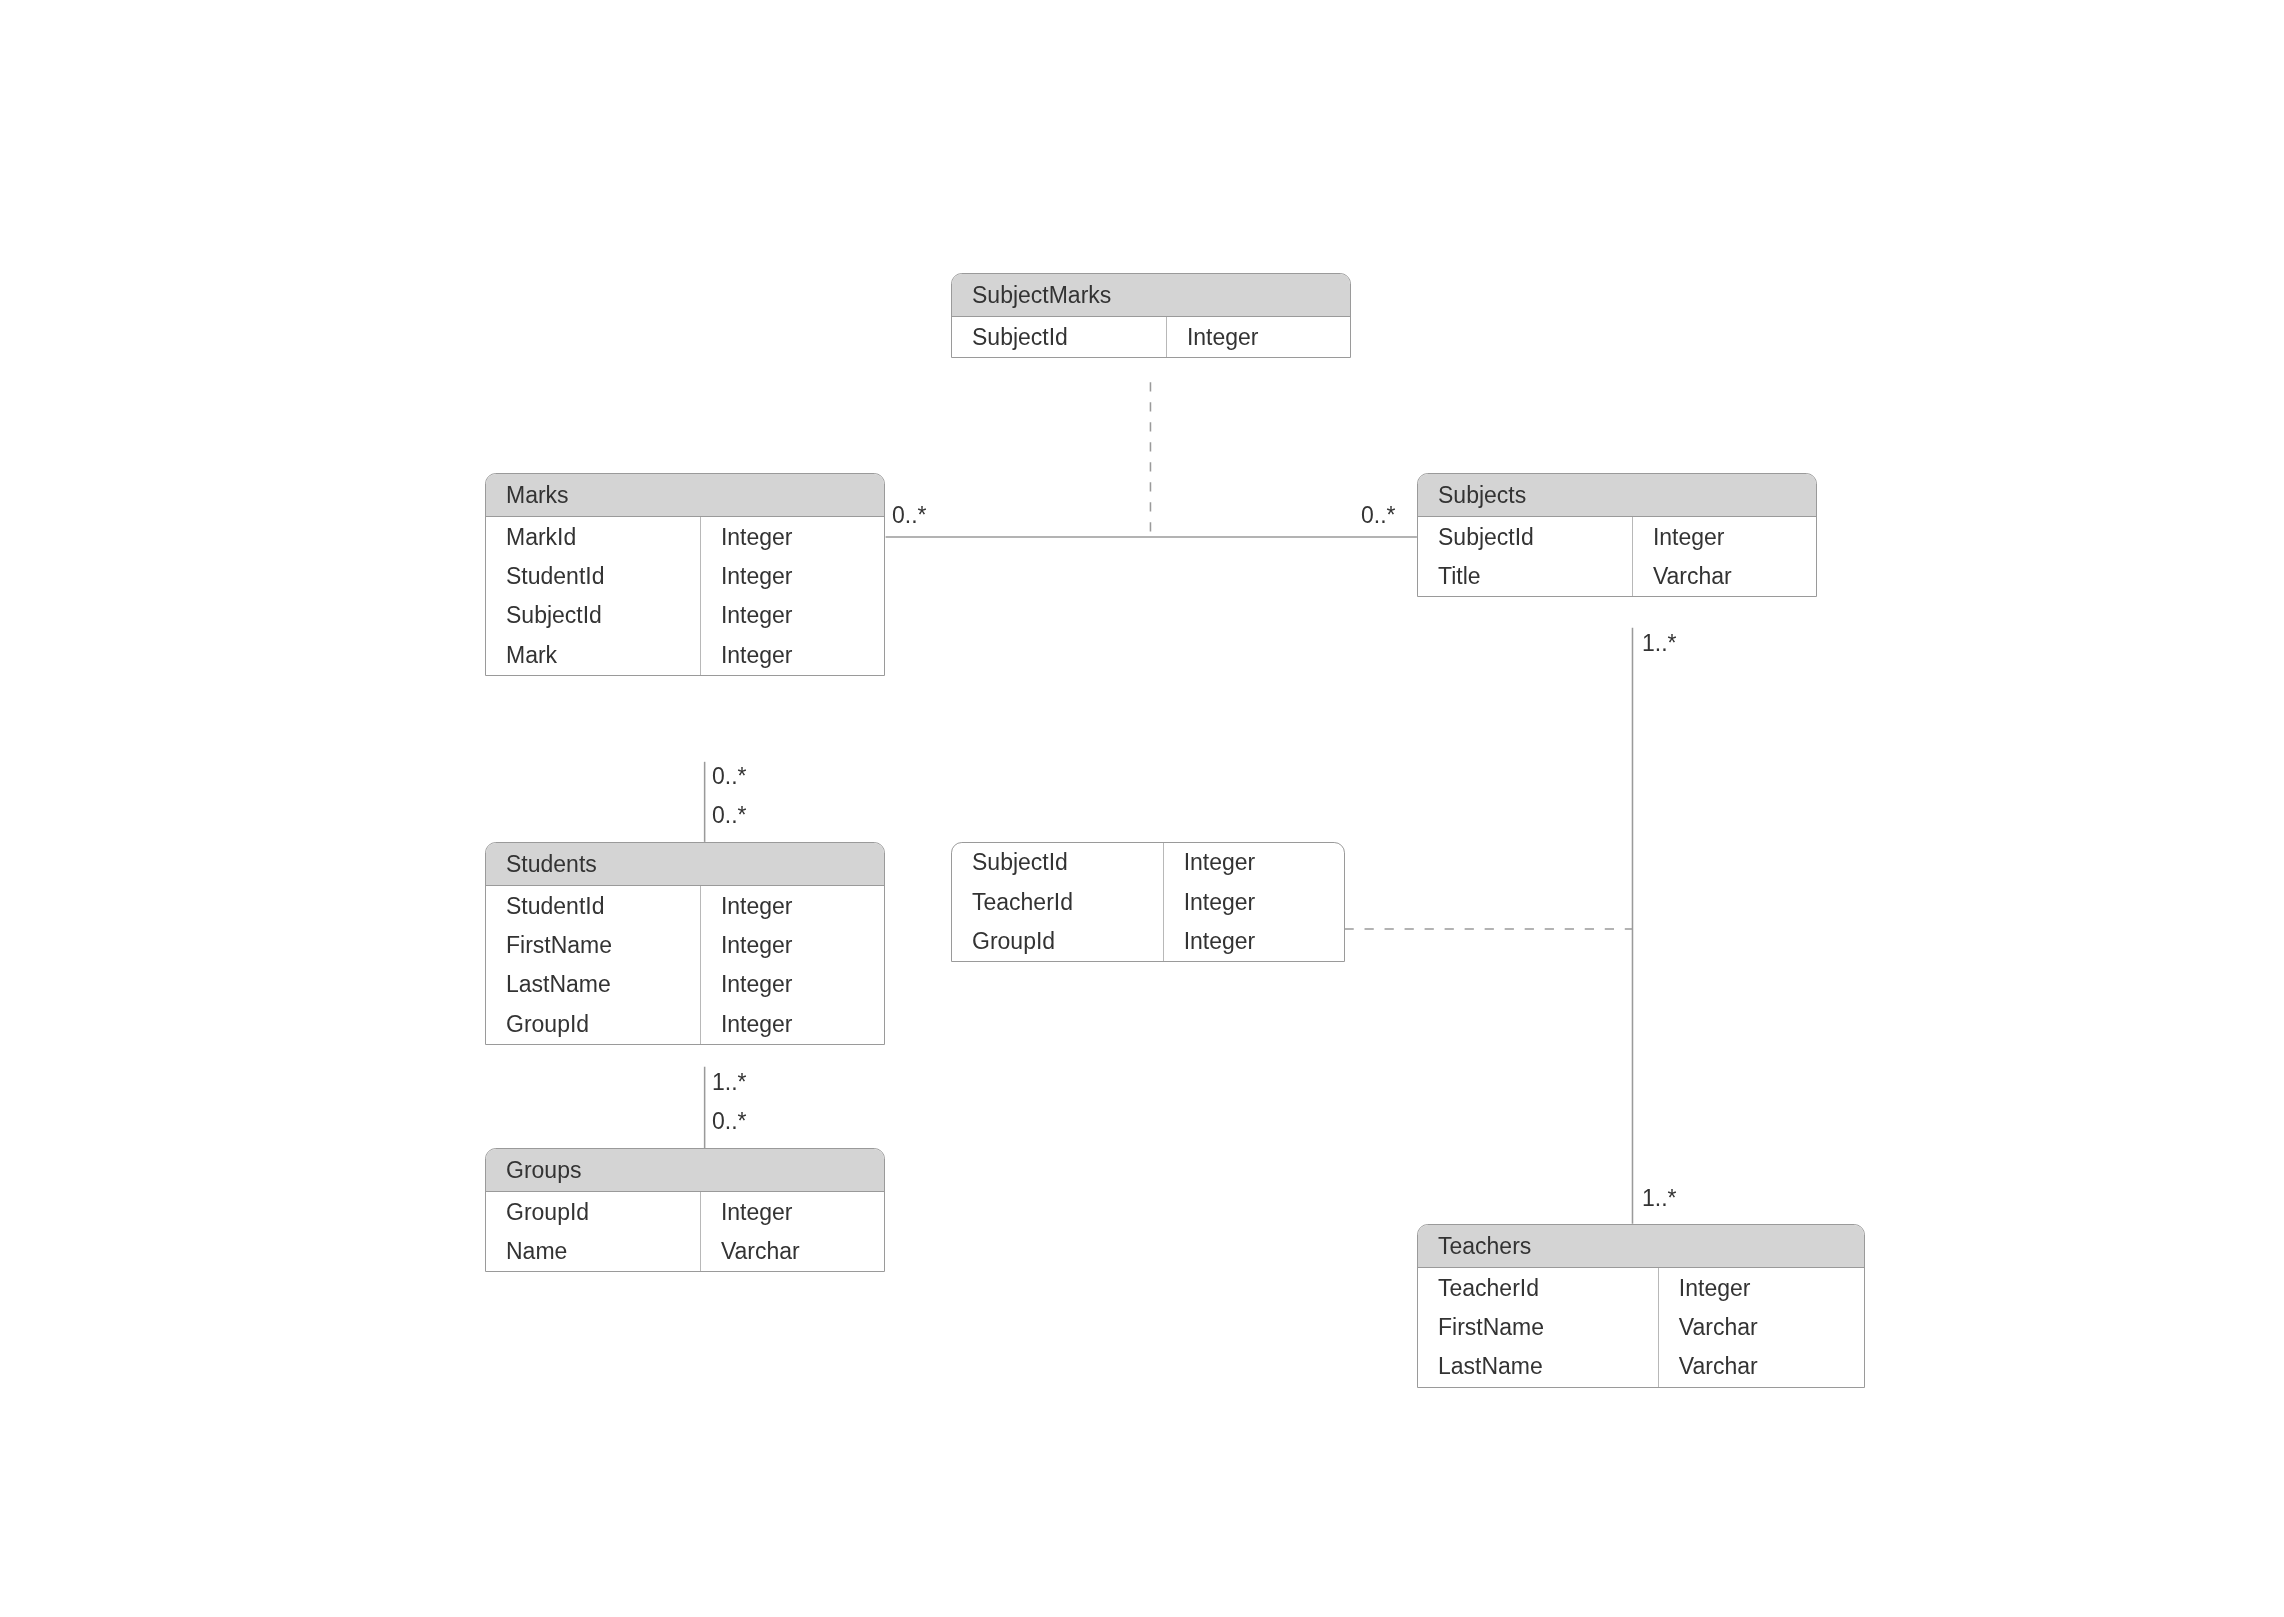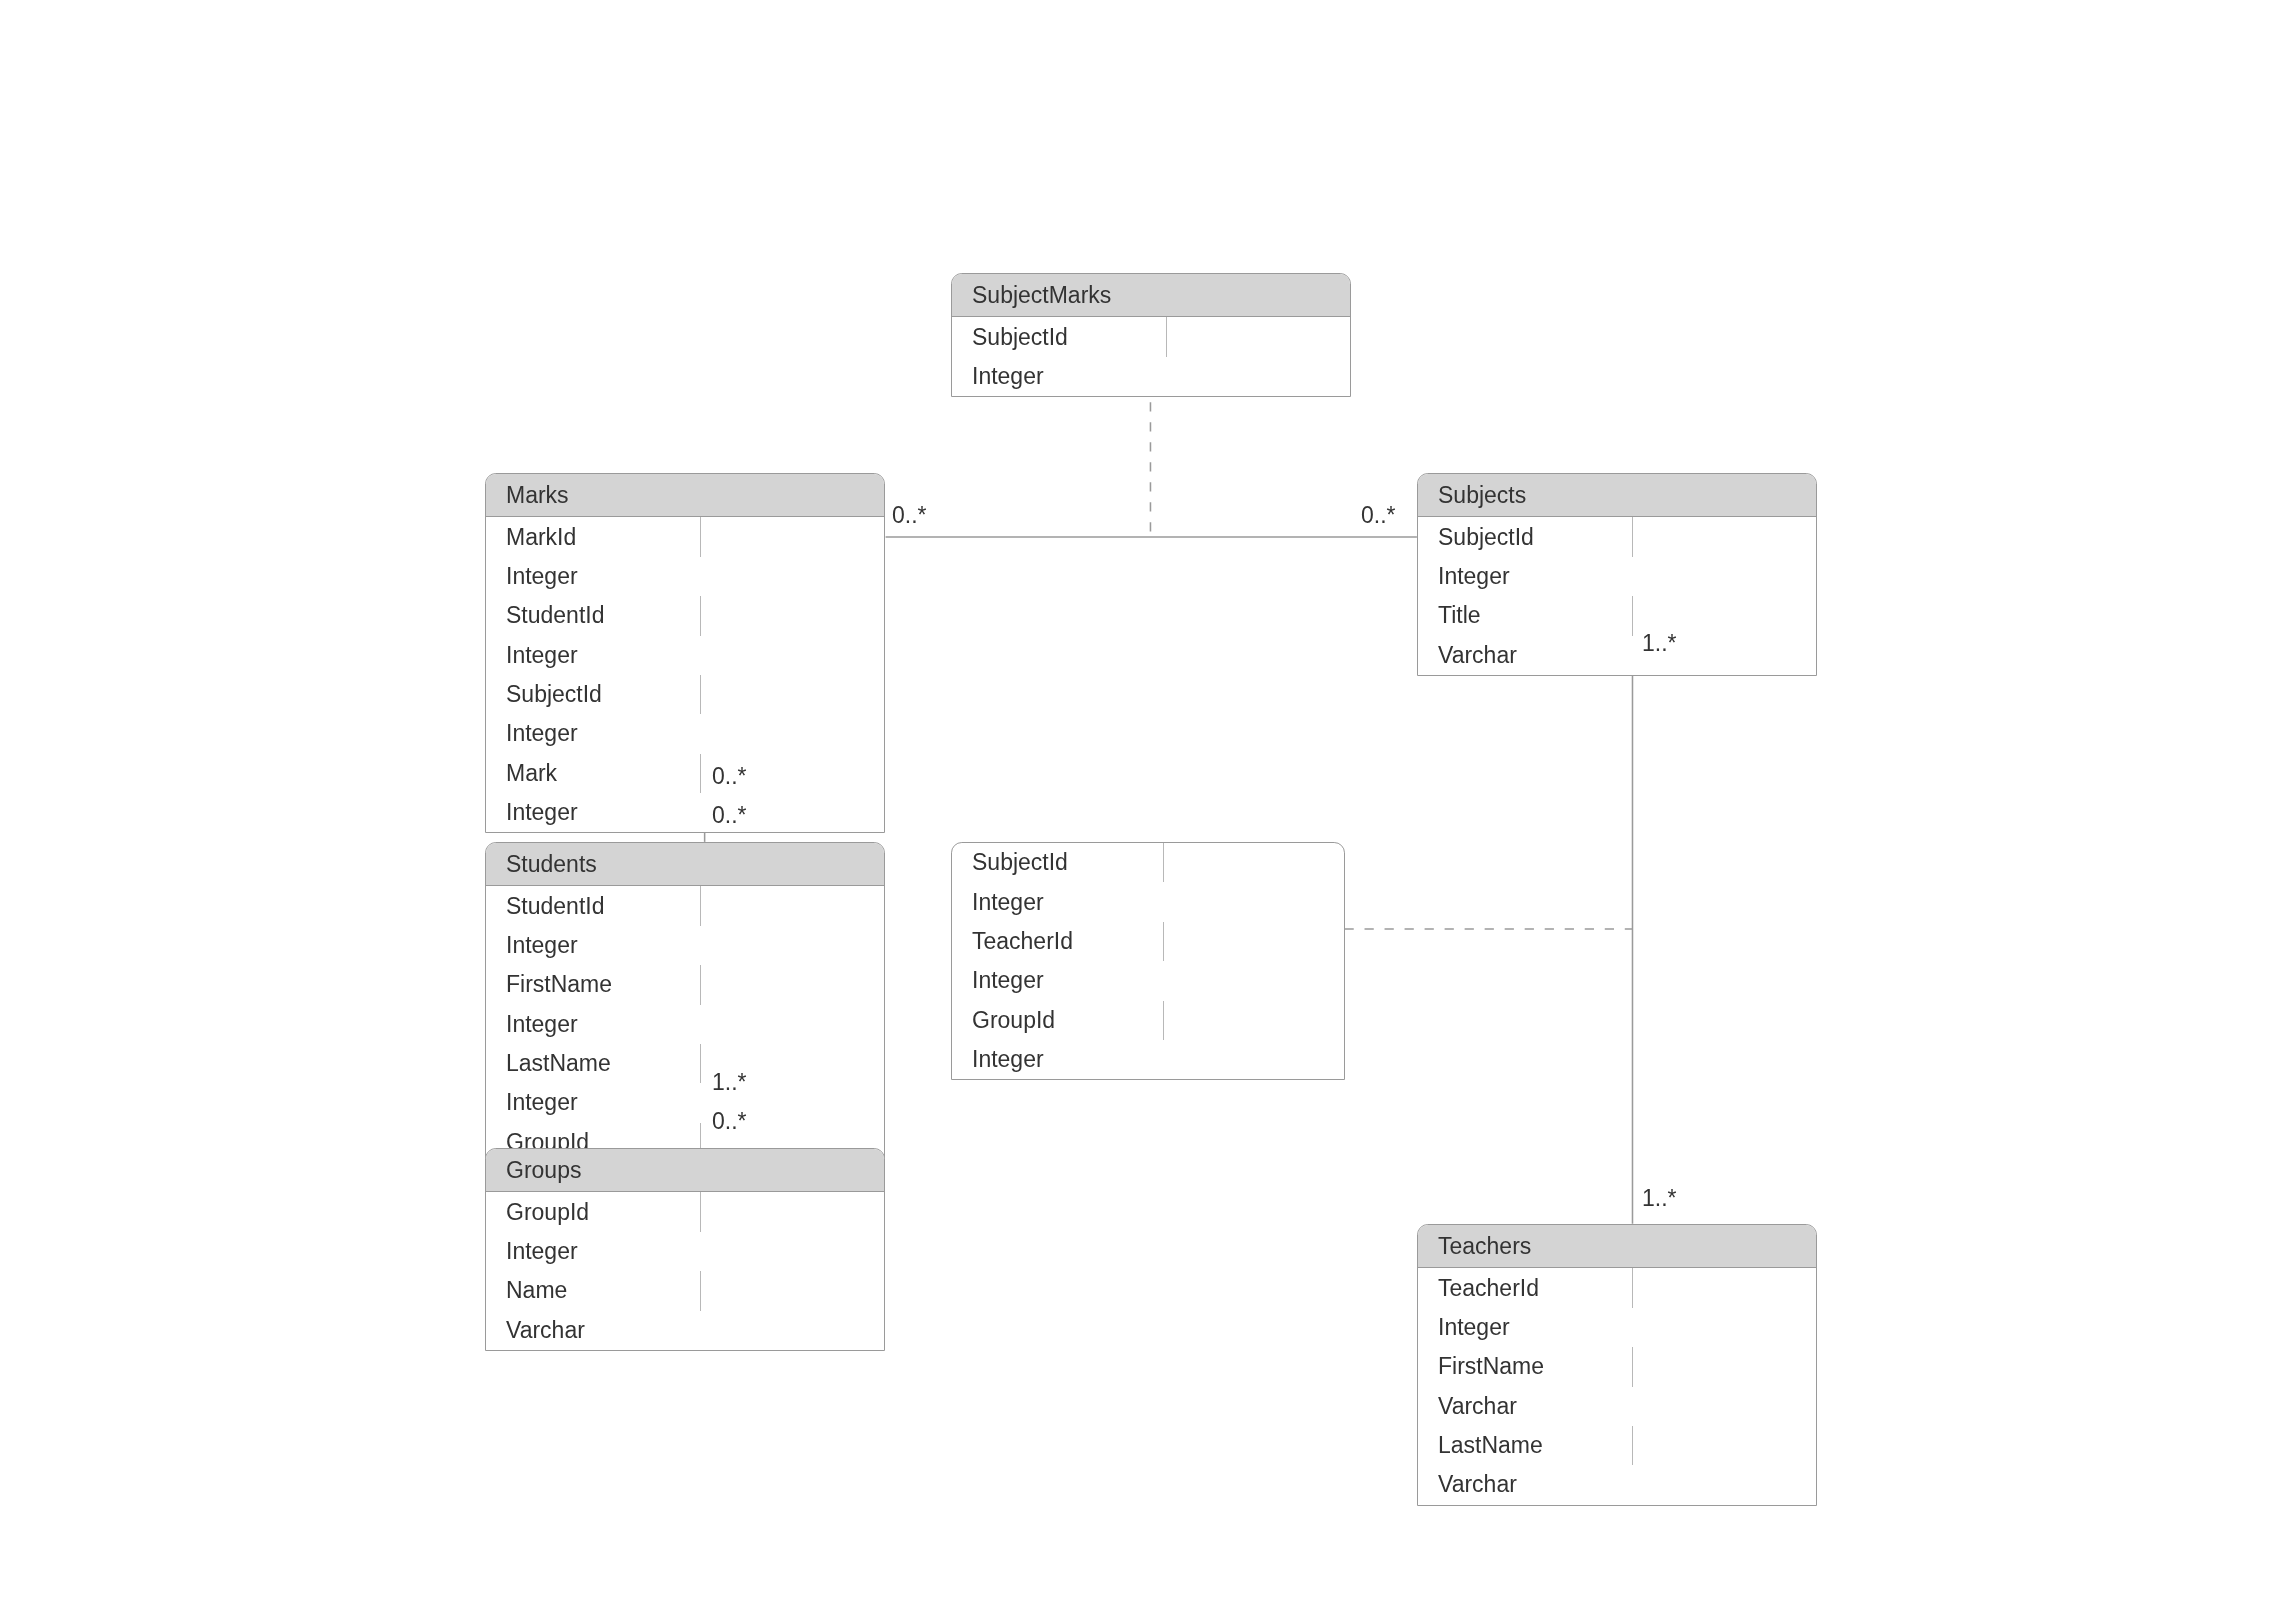--- a/index.html
+++ b/index.html
@@ -29,21 +29,20 @@
   .entity .title {
     background: #d4d4d4;
     padding: 7.7px 20px;
     font-weight: 500;
     border-bottom: 1.5px solid #9a9a9a;
     border-radius: 9.2px 9.2px 0 0;
   }
   .entity .row {
     display: flex;
     border-top: 0;
-    flex-direction: column;
   }
   .entity .cell {
     padding: 6.2px 20px;
     box-sizing: border-box;
   }
   .entity .cell.name {
     border-right: 1.5px solid #b8b8b8;
   }
   .label {
     position: absolute;
@@ -170,21 +169,21 @@
     <div class="row">
       <div class="cell name" style="width:54%;">GroupId</div>
       <div class="cell" style="width:46%;">Integer</div>
     </div>
     <div class="row">
       <div class="cell name" style="width:54%;">Name</div>
       <div class="cell" style="width:46%;">Varchar</div>
     </div>
   </div>
 
-  <div class="entity" style="left:1417px; top:1196px; width:400px;">
+  <div class="entity" style="left:1417px; top:1196px; width:448px;">
     <div class="title">Teachers</div>
     <div class="row">
       <div class="cell name" style="width:54%;">TeacherId</div>
       <div class="cell" style="width:46%;">Integer</div>
     </div>
     <div class="row">
       <div class="cell name" style="width:54%;">FirstName</div>
       <div class="cell" style="width:46%;">Varchar</div>
     </div>
     <div class="row">

